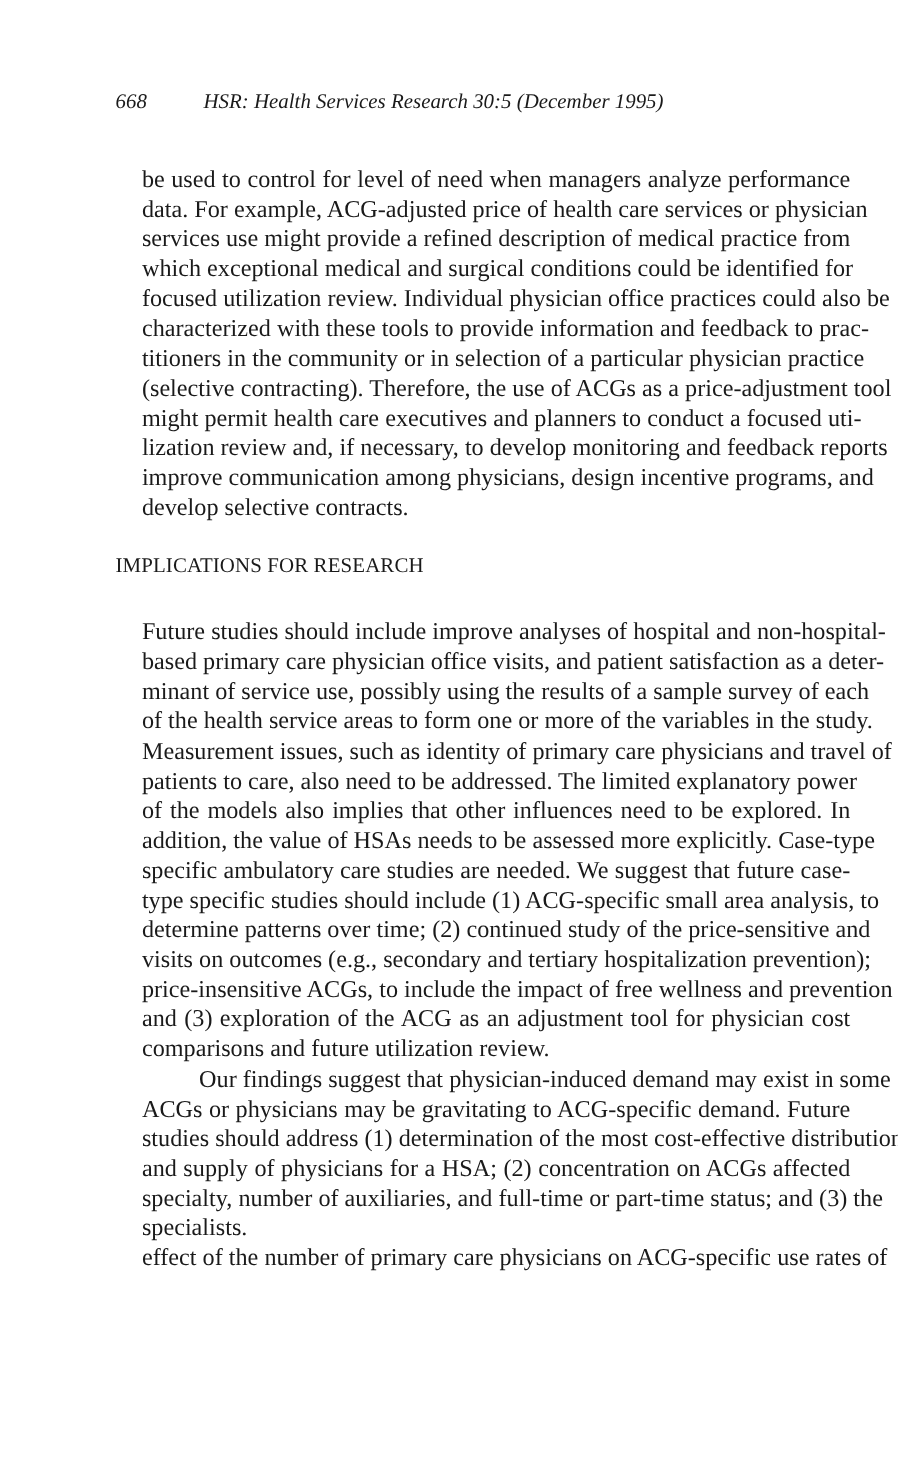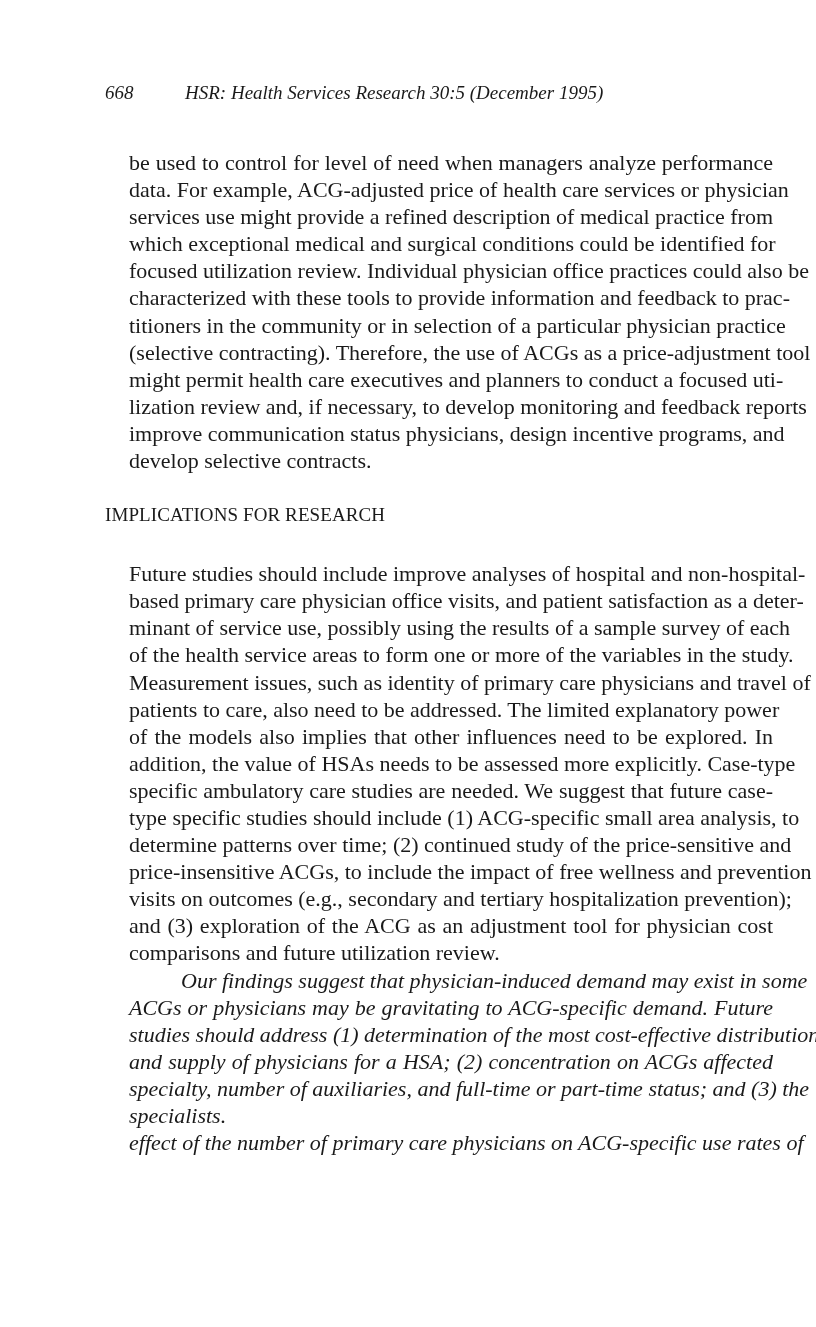--- a/index.html
+++ b/index.html
@@ -53,21 +53,21 @@
       font-size: 19px;
       line-height: 27px;
       height: 27px;
       margin-top: 27px;
       margin-bottom: 32px;
       letter-spacing: 0.1px;
     }
     .paragraph + .section-heading { }
     #para-1 { }
     #para-2 { }
-    #para-3 { margin-top: 0px; font-style: italic; }
+    #para-3 { margin-top: 0px; }
   </style>
 </head>
 <body>
 
 <div class="page">
 
   <div class="running-head">
     <span class="folio">668</span><span>HSR: Health Services Research 30:5 (December 1995)</span>
   </div>
 
@@ -75,40 +75,40 @@
     <span class="text-line">be used to control for level of need when managers analyze performance</span>
     <span class="text-line">data. For example, ACG-adjusted price of health care services or physician</span>
     <span class="text-line">services use might provide a refined description of medical practice from</span>
     <span class="text-line">which exceptional medical and surgical conditions could be identified for</span>
     <span class="text-line">focused utilization review. Individual physician office practices could also be</span>
     <span class="text-line">characterized with these tools to provide information and feedback to prac-</span>
     <span class="text-line">titioners in the community or in selection of a particular physician practice</span>
     <span class="text-line">(selective contracting). Therefore, the use of ACGs as a price-adjustment tool</span>
     <span class="text-line">might permit health care executives and planners to conduct a focused uti-</span>
     <span class="text-line">lization review and, if necessary, to develop monitoring and feedback reports</span>
-    <span class="text-line">improve communication status physicians, design incentive programs, and</span>
+    <span class="text-line">improve communication among physicians, design incentive programs, and</span>
     <span class="text-line last">develop selective contracts.</span>
   </div>
 
   <div class="section-heading">IMPLICATIONS FOR RESEARCH</div>
 
   <div class="paragraph" id="para-2">
     <span class="text-line">Future studies should include improve analyses of hospital and non-hospital-</span>
     <span class="text-line">based primary care physician office visits, and patient satisfaction as a deter-</span>
     <span class="text-line">minant of service use, possibly using the results of a sample survey of each</span>
     <span class="text-line">of the health service areas to form one or more of the variables in the study.</span>
     <span class="text-line">Measurement issues, such as identity of primary care physicians and travel of</span>
     <span class="text-line">patients to care, also need to be addressed. The limited explanatory power</span>
     <span class="text-line">of the models also implies that other influences need to be explored. In</span>
     <span class="text-line">addition, the value of HSAs needs to be assessed more explicitly. Case-type</span>
     <span class="text-line">specific ambulatory care studies are needed. We suggest that future case-</span>
     <span class="text-line">type specific studies should include (1) ACG-specific small area analysis, to</span>
     <span class="text-line">determine patterns over time; (2) continued study of the price-sensitive and</span>
+    <span class="text-line">visits on outcomes (e.g., secondary and tertiary hospitalization prevention);</span>
     <span class="text-line">price-insensitive ACGs, to include the impact of free wellness and prevention</span>
-    <span class="text-line">visits on outcomes (e.g., secondary and tertiary hospitalization prevention);</span>
     <span class="text-line">and (3) exploration of the ACG as an adjustment tool for physician cost</span>
     <span class="text-line last">comparisons and future utilization review.</span>
   </div>
 
   <div class="paragraph" id="para-3">
     <span class="text-line indent">Our findings suggest that physician-induced demand may exist in some</span>
     <span class="text-line">ACGs or physicians may be gravitating to ACG-specific demand. Future</span>
     <span class="text-line">studies should address (1) determination of the most cost-effective distribution</span>
     <span class="text-line">and supply of physicians for a HSA; (2) concentration on ACGs affected</span>
     <span class="text-line">specialty, number of auxiliaries, and full-time or part-time status; and (3) the</span>

